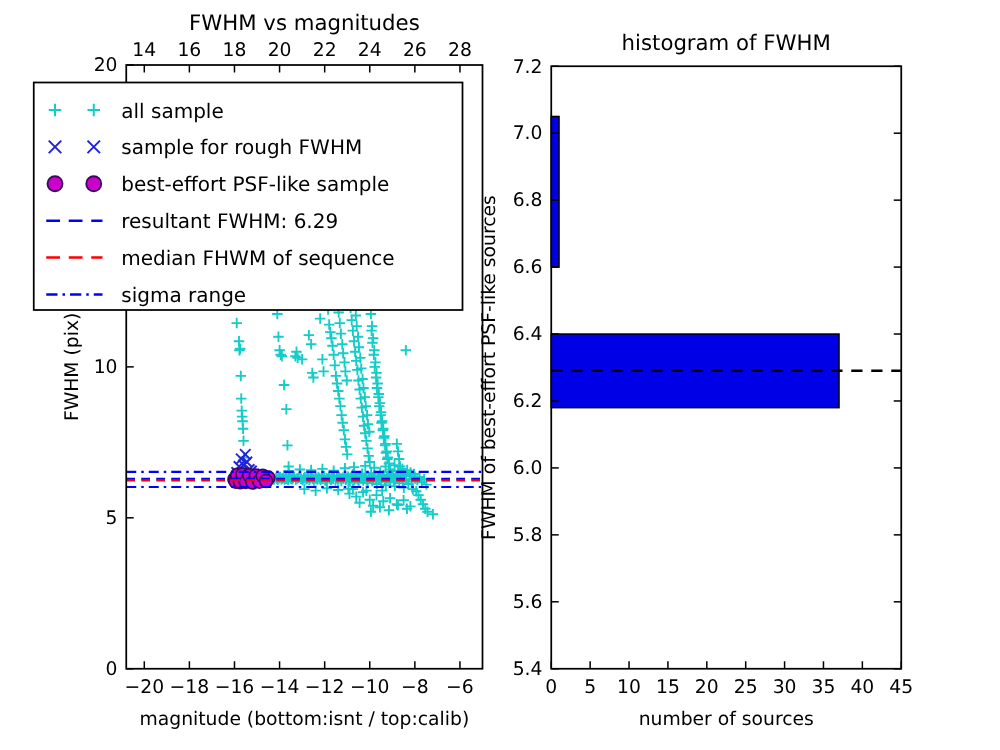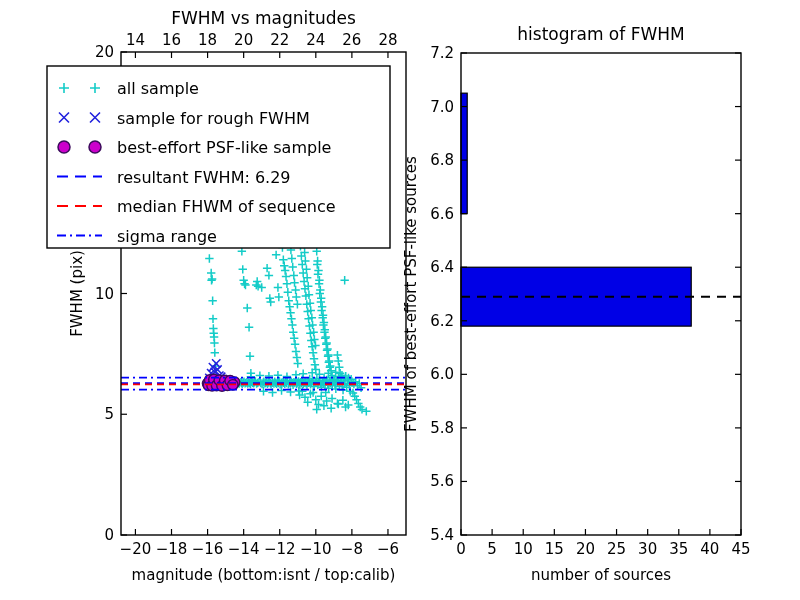--- a/index.html
+++ b/index.html
@@ -2,21 +2,21 @@
 <html><head>
 <meta charset="utf-8">
 <style>
   html,body{margin:0;padding:0;}
   body{
     width:800px;height:600px;
     background:#ffffff;
     font-family:"DejaVu Sans", sans-serif;
     overflow:hidden;
   }
-  #figure{position:relative;width:636px;height:600px;margin-left:20px;}
+  #figure{position:relative;width:636px;height:600px;}
   svg{display:block;}
   .tick-label{font-family:"DejaVu Sans",sans-serif;font-size:15px;fill:#000;}
   .axis-title{font-family:"DejaVu Sans",sans-serif;font-size:15px;fill:#000;}
   .plot-title{font-family:"DejaVu Sans",sans-serif;font-size:17px;fill:#000;}
   .legend-label{font-family:"DejaVu Sans",sans-serif;font-size:16px;fill:#000;}
   .spine{fill:none;stroke:#000;stroke-width:1.4;}
   .tickmark{stroke:#000;stroke-width:1.2;}
 </style>
 </head>
 <body>

